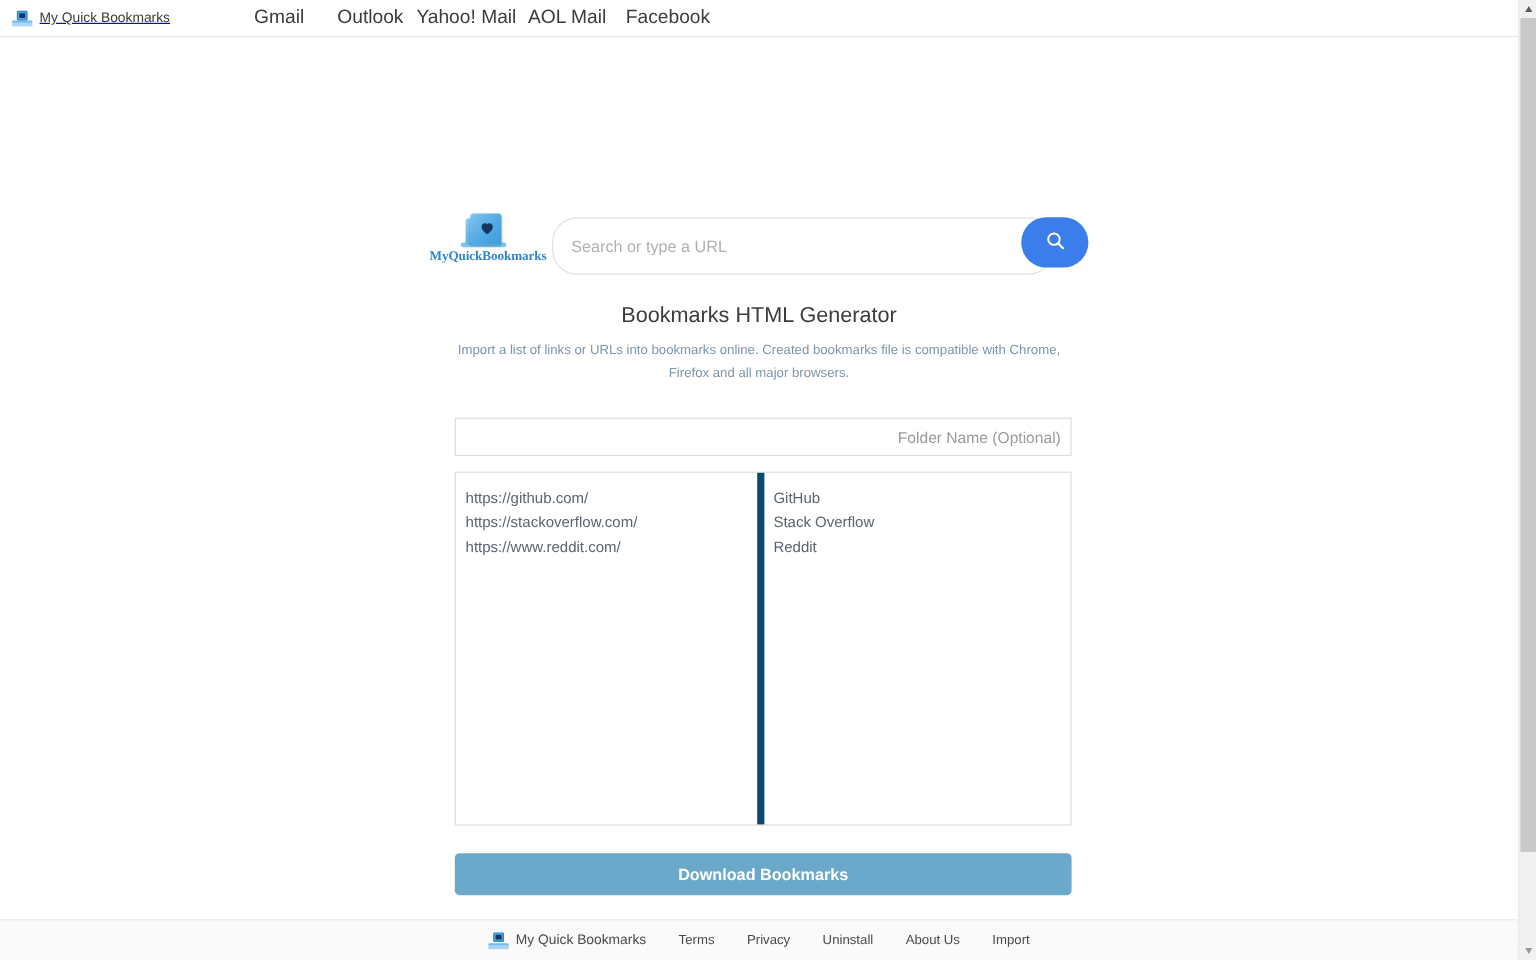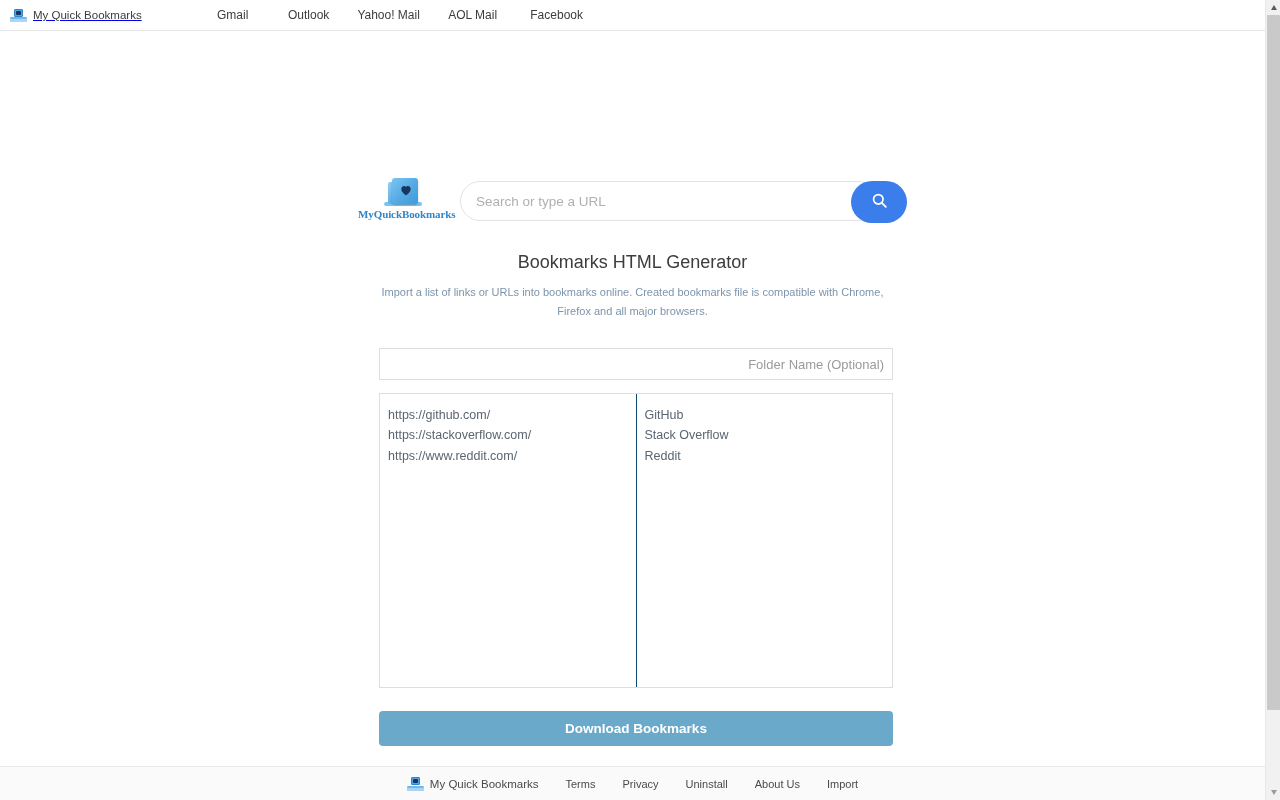--- a/index.html
+++ b/index.html
@@ -24,21 +24,21 @@
     margin-left: 10px; gap: 6px;
   }
   .nav-brand-label {
     font-size: 11.5px; color: #3c3c3c;
   }
   .nav-links {
     display: flex; align-items: center;
     margin-left: 53px;
   }
   .nav-link {
-    font-size: 12px; color: #3c3c3c;
+    font-size: 16px; color: #3c3c3c;
     text-decoration: none;
     width: 76px; text-align: center;
     white-space: nowrap;
   }
   .nav-link.wide { width: 84px; }
 
   
   .minilogo {
     position: relative;
     width: 17px; height: 15px;
@@ -123,21 +123,21 @@
     white-space: nowrap;
   }
 
   .searchwrap {
     position: relative;
     width: 447px; height: 42px;
     margin-top: 8px;
   }
   .searchbox {
     position: absolute; left: 0; top: 0;
-    width: 418px; height: 40px;
+    width: 418px; height: 48px;
     border: 1px solid #e3e3e3;
     border-radius: 21px;
     background: #fff;
     font-size: 13.5px;
     color: #3c3c3c;
     padding: 0 20px 0 15px;
     outline: none;
     font-family: "Liberation Sans", sans-serif;
   }
   .searchbox::placeholder { color: #b0b0b0; }
@@ -196,21 +196,21 @@
     line-height: 20.3px;
     color: #5b6570;
     overflow: hidden;
     border: none;
     outline: none;
     resize: none;
     background: transparent;
     font-family: "Liberation Sans", sans-serif;
     white-space: pre;
   }
-  .panel-left { width: 257px; border-right: 1px solid #0c4a6e; }
+  .panel-left { width: 257px; border-right: 6px solid #0c4a6e; }
   .panel-right { width: 256px; }
 
   .dlbtn {
     position: absolute; left: 379px; top: 680px;
     width: 514px; height: 35px;
     background: #6ba9ca;
     border: none;
     color: #ffffff;
     font-size: 13.5px;
     font-weight: bold;

